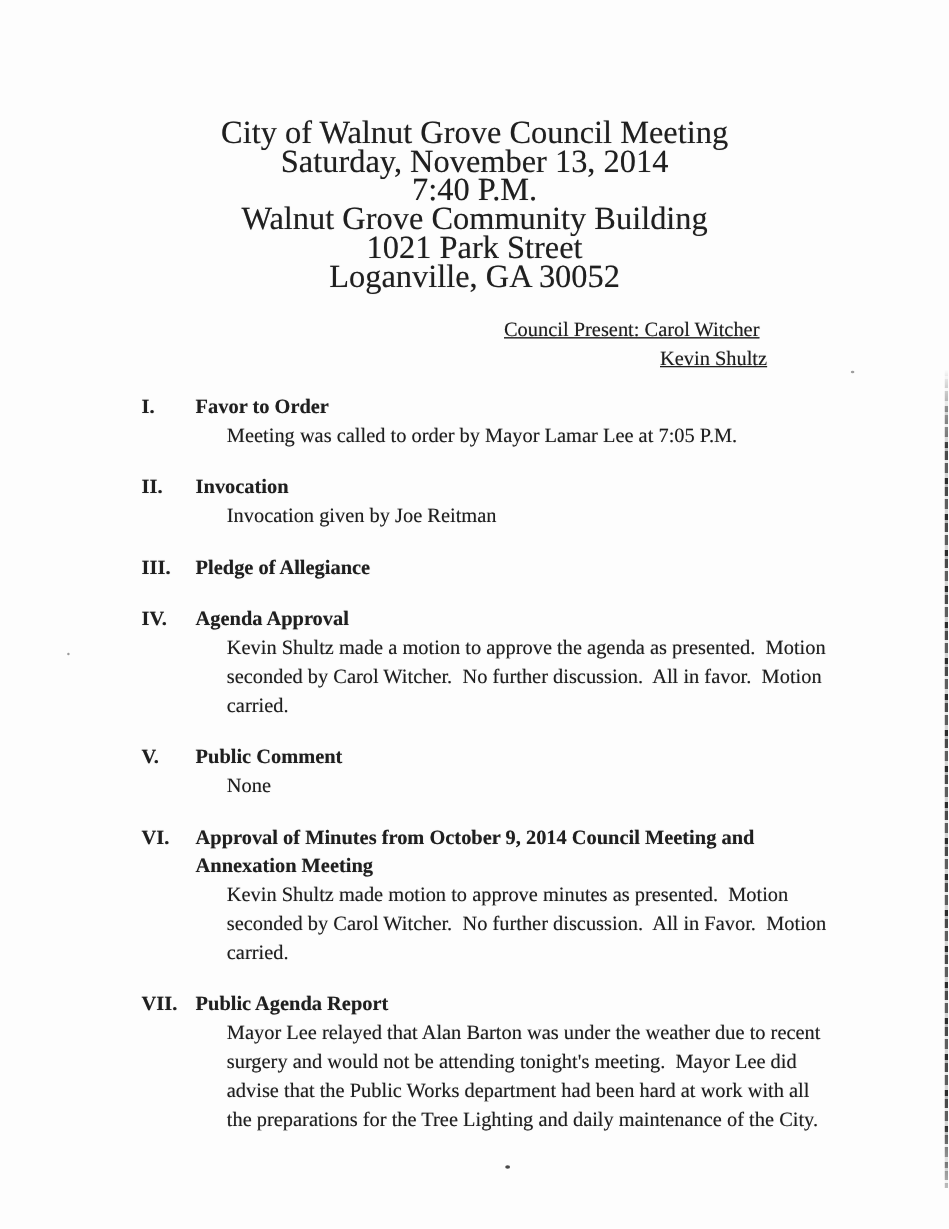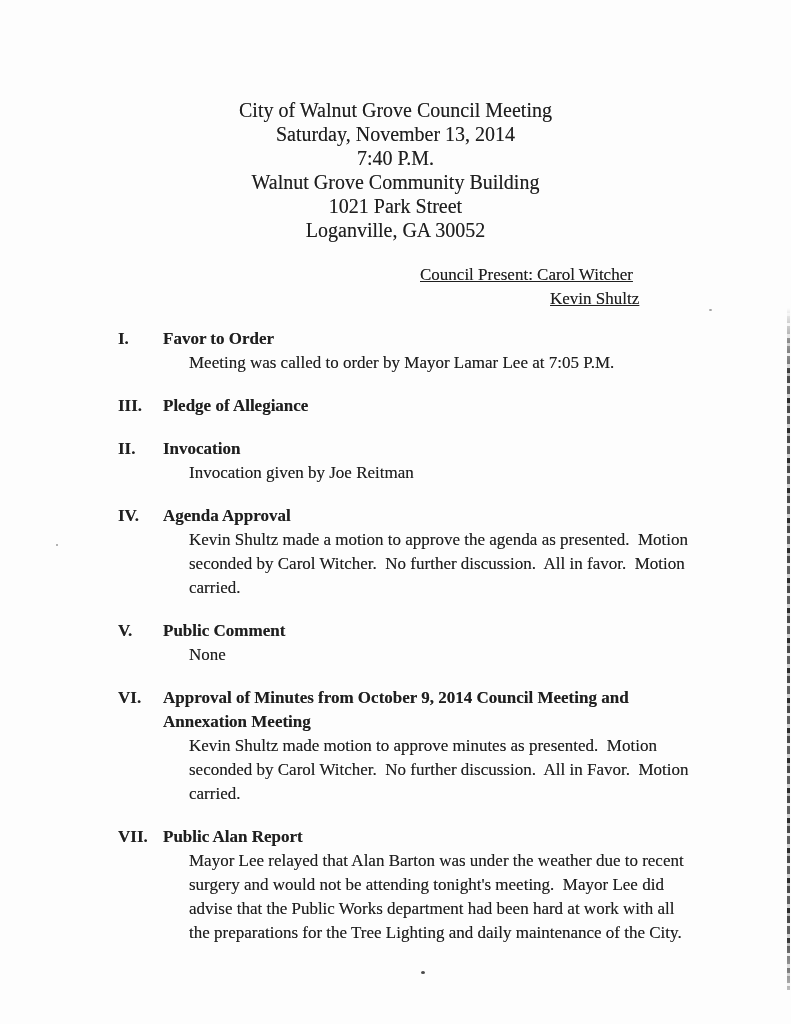--- a/index.html
+++ b/index.html
@@ -13,21 +13,21 @@
     background: #fdfdfd;
     font-family: "Liberation Serif", serif;
     color: #1f1f1f;
     text-shadow: 0 0 0.6px rgba(40,40,40,0.55); 
   }
   
   .doc-header {
     padding-top: 98px;
     width: 791px;
     text-align: center;
-    font-size: 20px;
+    font-size: 27px;
     line-height: 24px;
   }
   
   .attendance {
     margin: 21px 0 0 420px;
     font-size: 17px;
     line-height: 24px;
     text-decoration: underline;
   }
   .attendance .att-line2 { margin-left: 130px; }
@@ -89,32 +89,32 @@
 
     <div class="section">
       <div class="numeral">I.</div>
       <div class="content">
         <div class="sec-title">Favor to Order</div>
         <div class="sec-body">Meeting was called to order by Mayor Lamar Lee at 7:05 P.M.</div>
       </div>
     </div>
 
     <div class="section">
+      <div class="numeral">II.</div>
+      <div class="content">
+        <div class="sec-title">Invocation</div>
+        <div class="sec-body">Invocation given by Joe Reitman</div>
+      </div>
+    </div>
+
+    <div class="section">
       <div class="numeral">III.</div>
       <div class="content">
         <div class="sec-title">Pledge of Allegiance</div>
 
-      </div>
-    </div>
-
-    <div class="section">
-      <div class="numeral">II.</div>
-      <div class="content">
-        <div class="sec-title">Invocation</div>
-        <div class="sec-body">Invocation given by Joe Reitman</div>
       </div>
     </div>
 
     <div class="section">
       <div class="numeral">IV.</div>
       <div class="content">
         <div class="sec-title">Agenda Approval</div>
         <div class="sec-body">Kevin Shultz made a motion to approve the agenda as presented.  Motion
 seconded by Carol Witcher.  No further discussion.  All in favor.  Motion
 carried.</div>
@@ -136,21 +136,21 @@
 Annexation Meeting</div>
         <div class="sec-body">Kevin Shultz made motion to approve minutes as presented.  Motion
 seconded by Carol Witcher.  No further discussion.  All in Favor.  Motion
 carried.</div>
       </div>
     </div>
 
     <div class="section">
       <div class="numeral">VII.</div>
       <div class="content">
-        <div class="sec-title">Public Alan Report</div>
+        <div class="sec-title">Public Agenda Report</div>
         <div class="sec-body">Mayor Lee relayed that Alan Barton was under the weather due to recent
 surgery and would not be attending tonight's meeting.  Mayor Lee did
 advise that the Public Works department had been hard at work with all
 the preparations for the Tree Lighting and daily maintenance of the City.</div>
       </div>
     </div>
 
   </div>
 
   <div class="scan-streak"></div>

